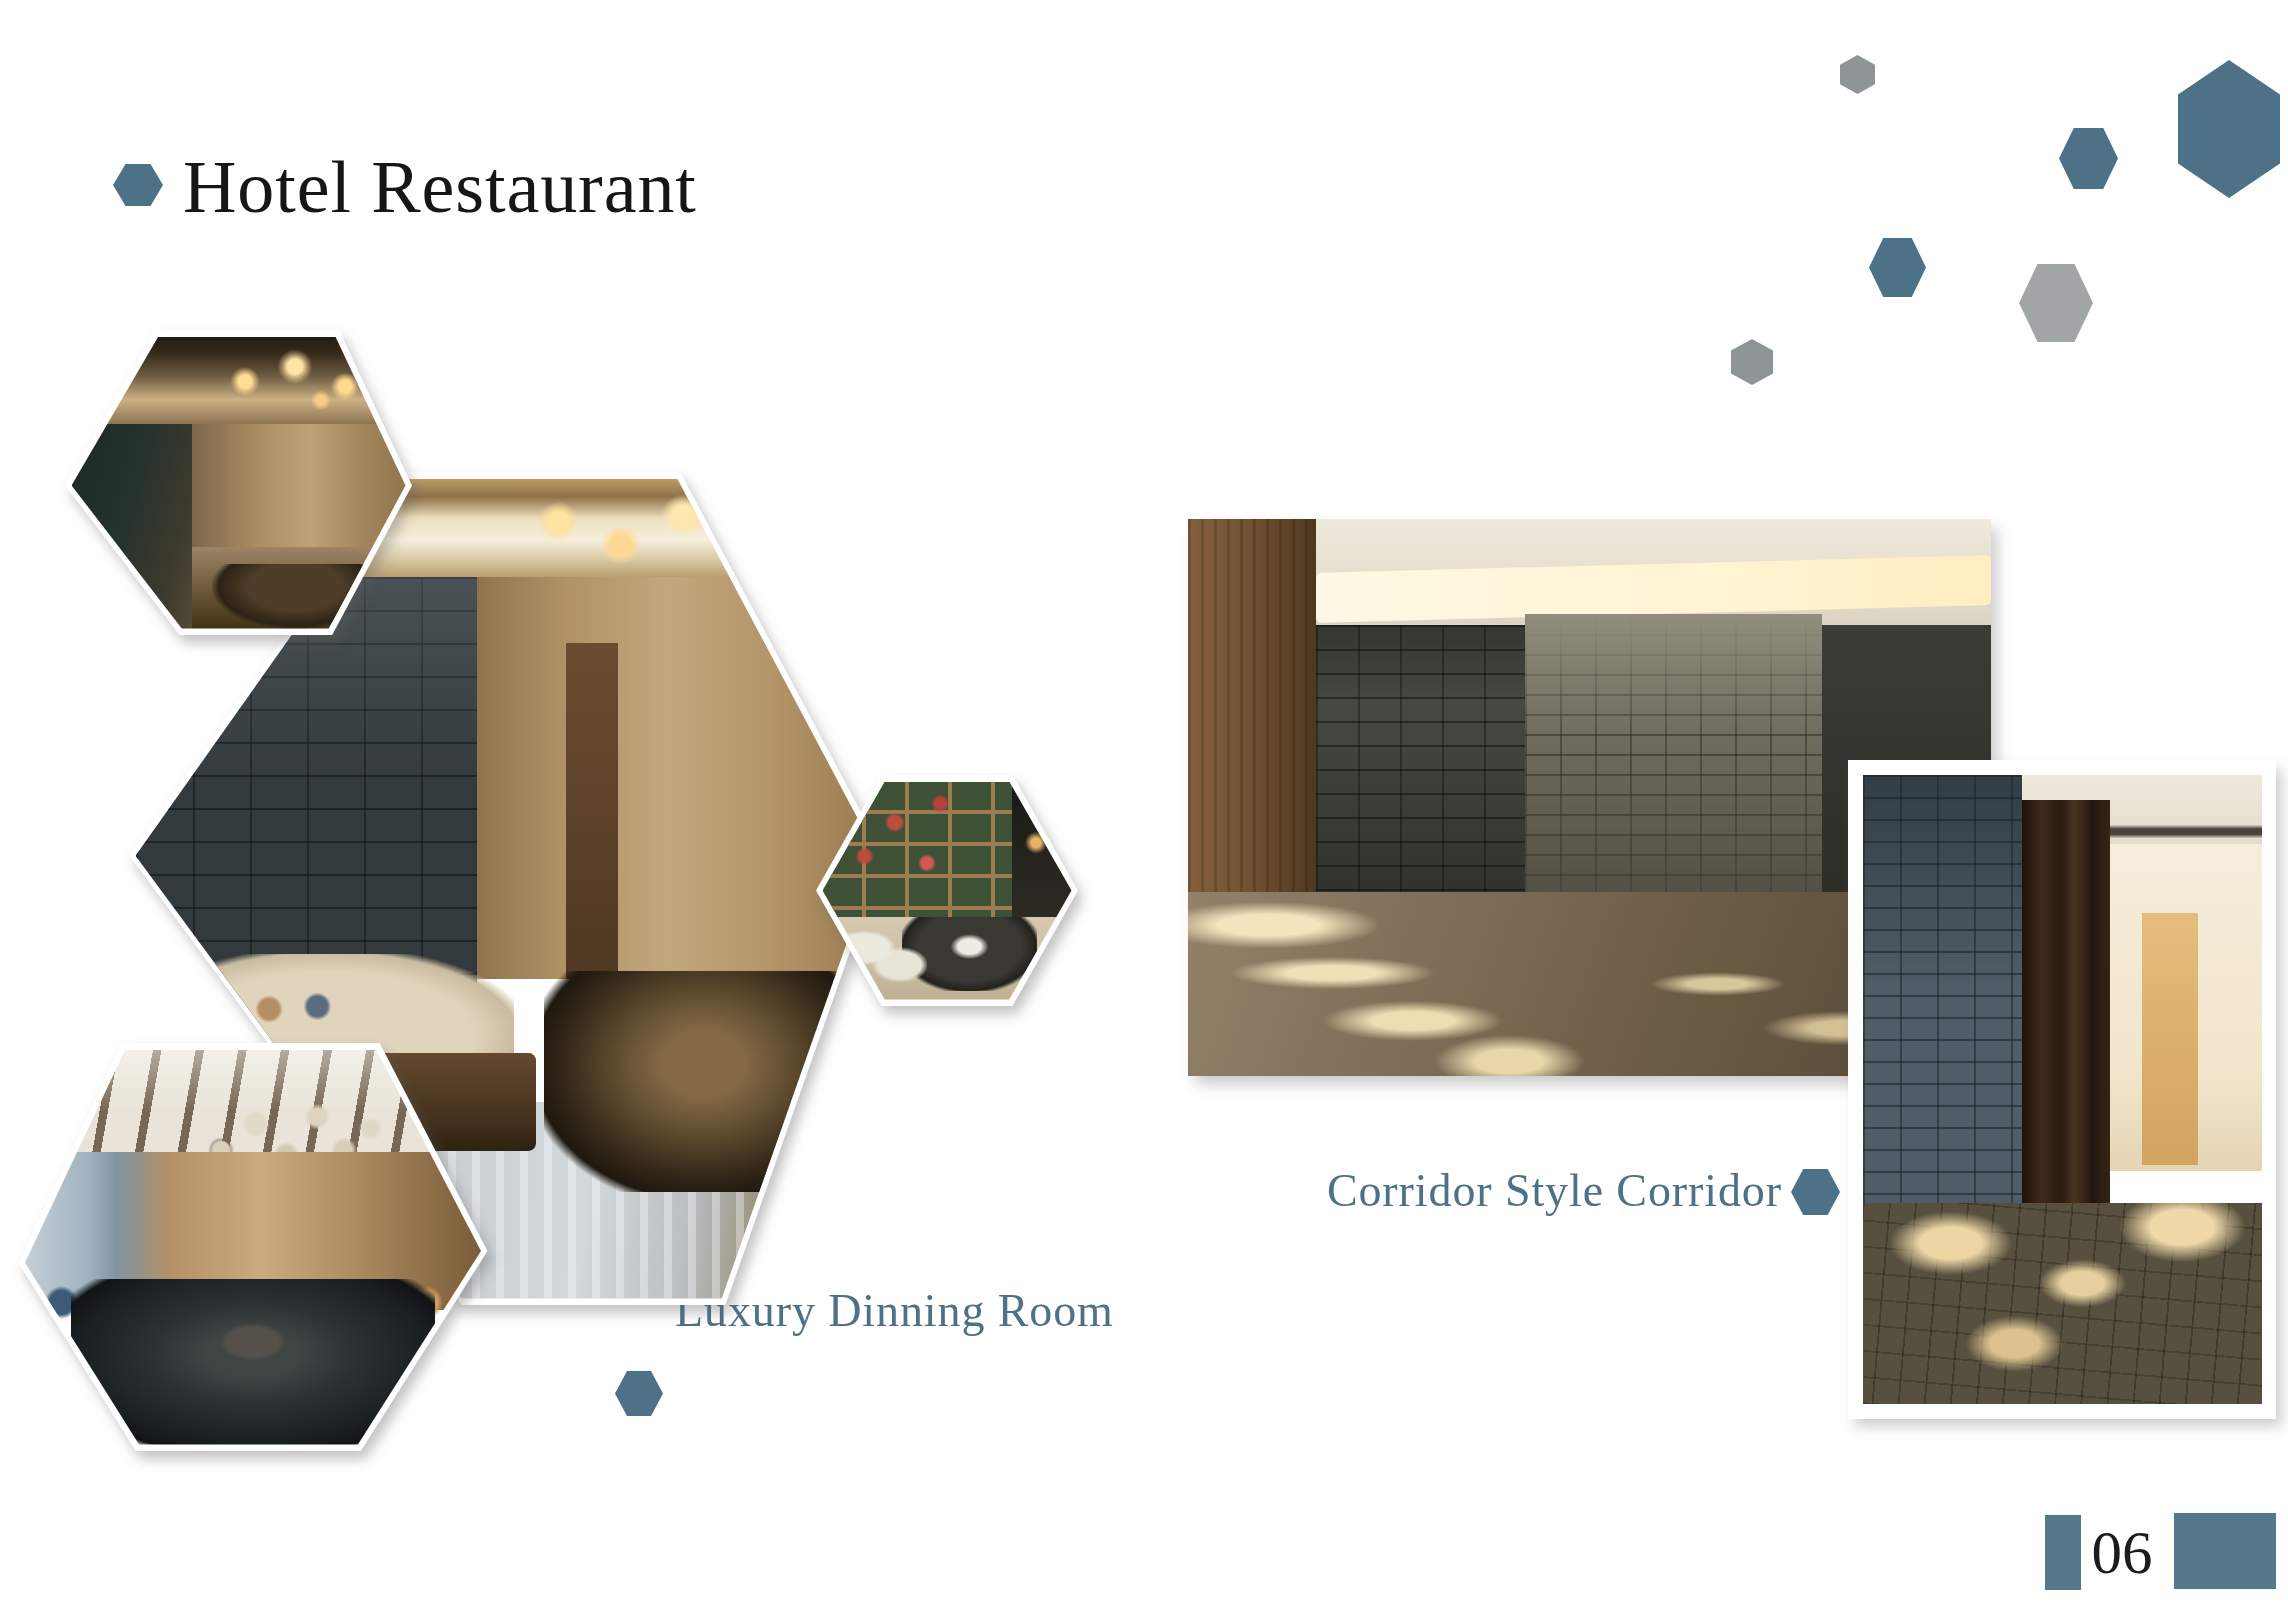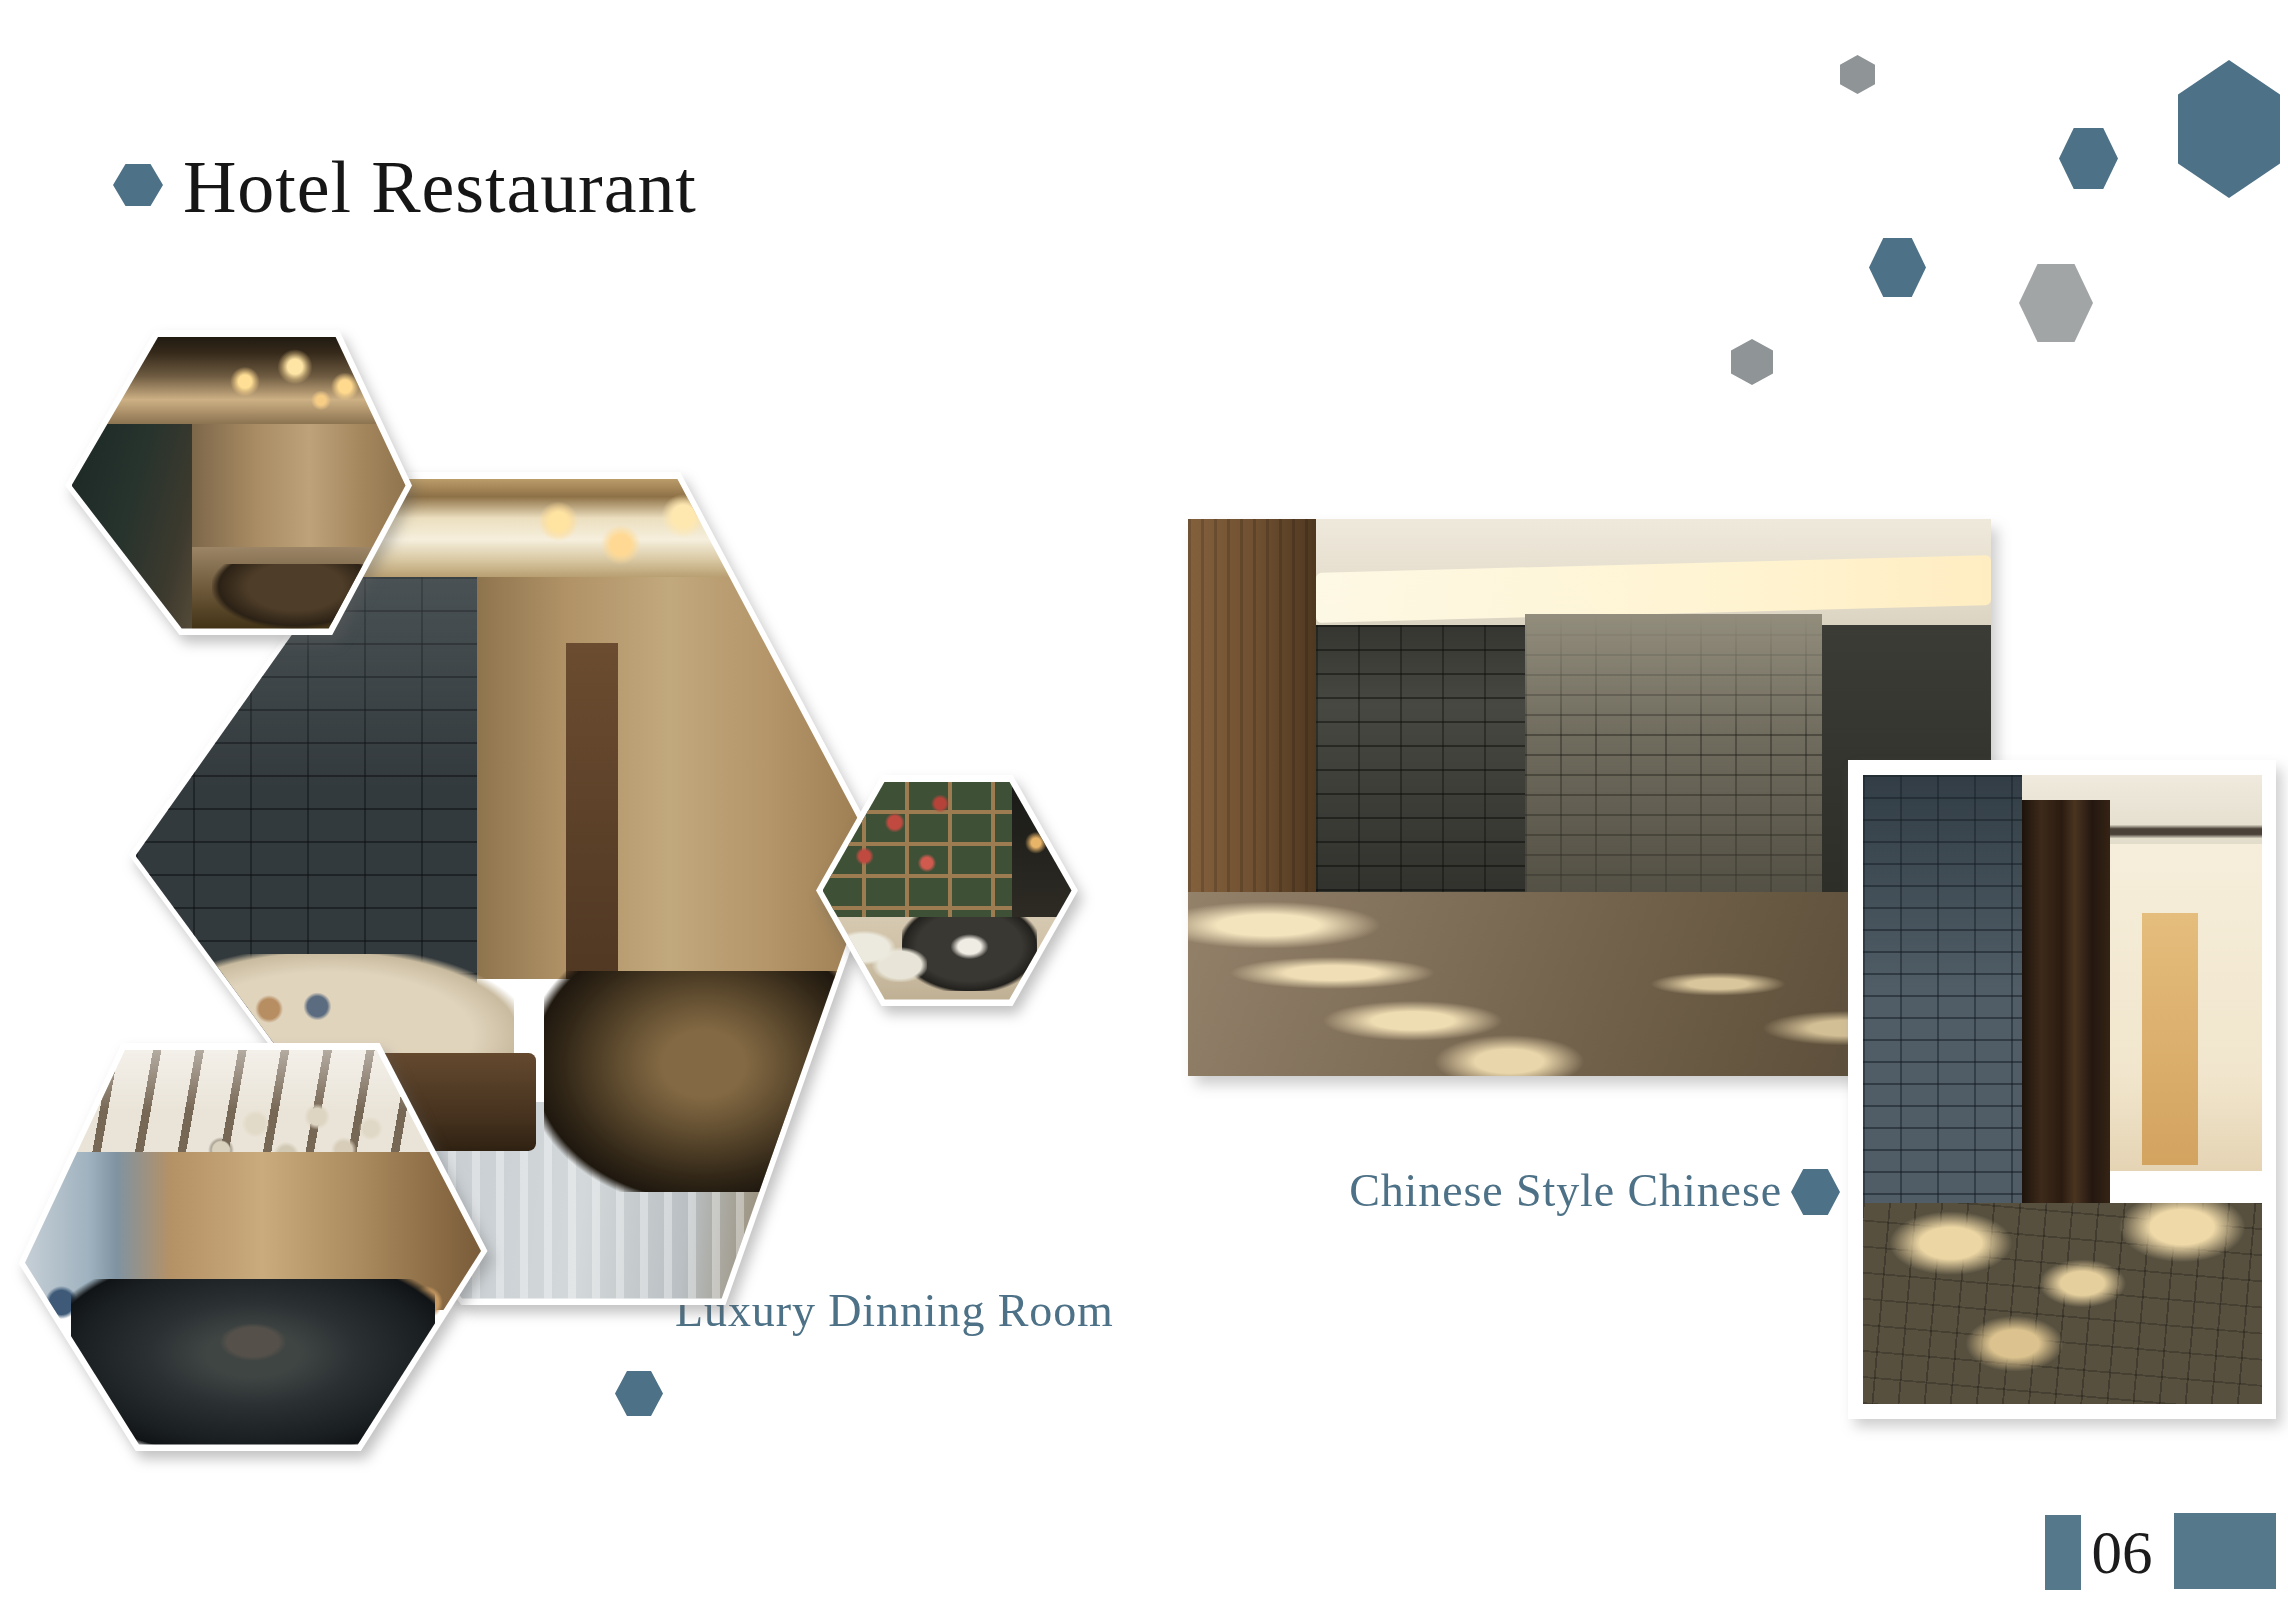--- a/index.html
+++ b/index.html
@@ -300,21 +300,21 @@
     <div class="photo-rect" style="left:14.8px;top:14.8px;width:399px;height:629px;box-shadow:none;">
       <div class="region f-ceiling"></div>
       <div class="region f-stone"></div>
       <div class="region f-wood"></div>
       <div class="region f-back"></div>
       <div class="region f-door"></div>
       <div class="region f-floor"></div>
     </div>
   </div>
 
-  <div class="caption" style="left:1292px;top:1166px;width:490px;text-align:right;">Chinese Style Chinese</div>
+  <div class="caption" style="left:1292px;top:1166px;width:490px;text-align:right;">Corridor Style Corridor</div>
   <span class="bullet hexW" style="left:1791px;top:1169px;width:49px;height:46px;"></span>
 
   <span class="foot-rect" style="left:2045px;top:1515px;width:36px;height:75px;"></span>
   <div class="page-num">06</div>
   <span class="foot-rect" style="left:2174px;top:1513px;width:102px;height:76px;"></span>
 
 </div>
 
 
 </body></html>

